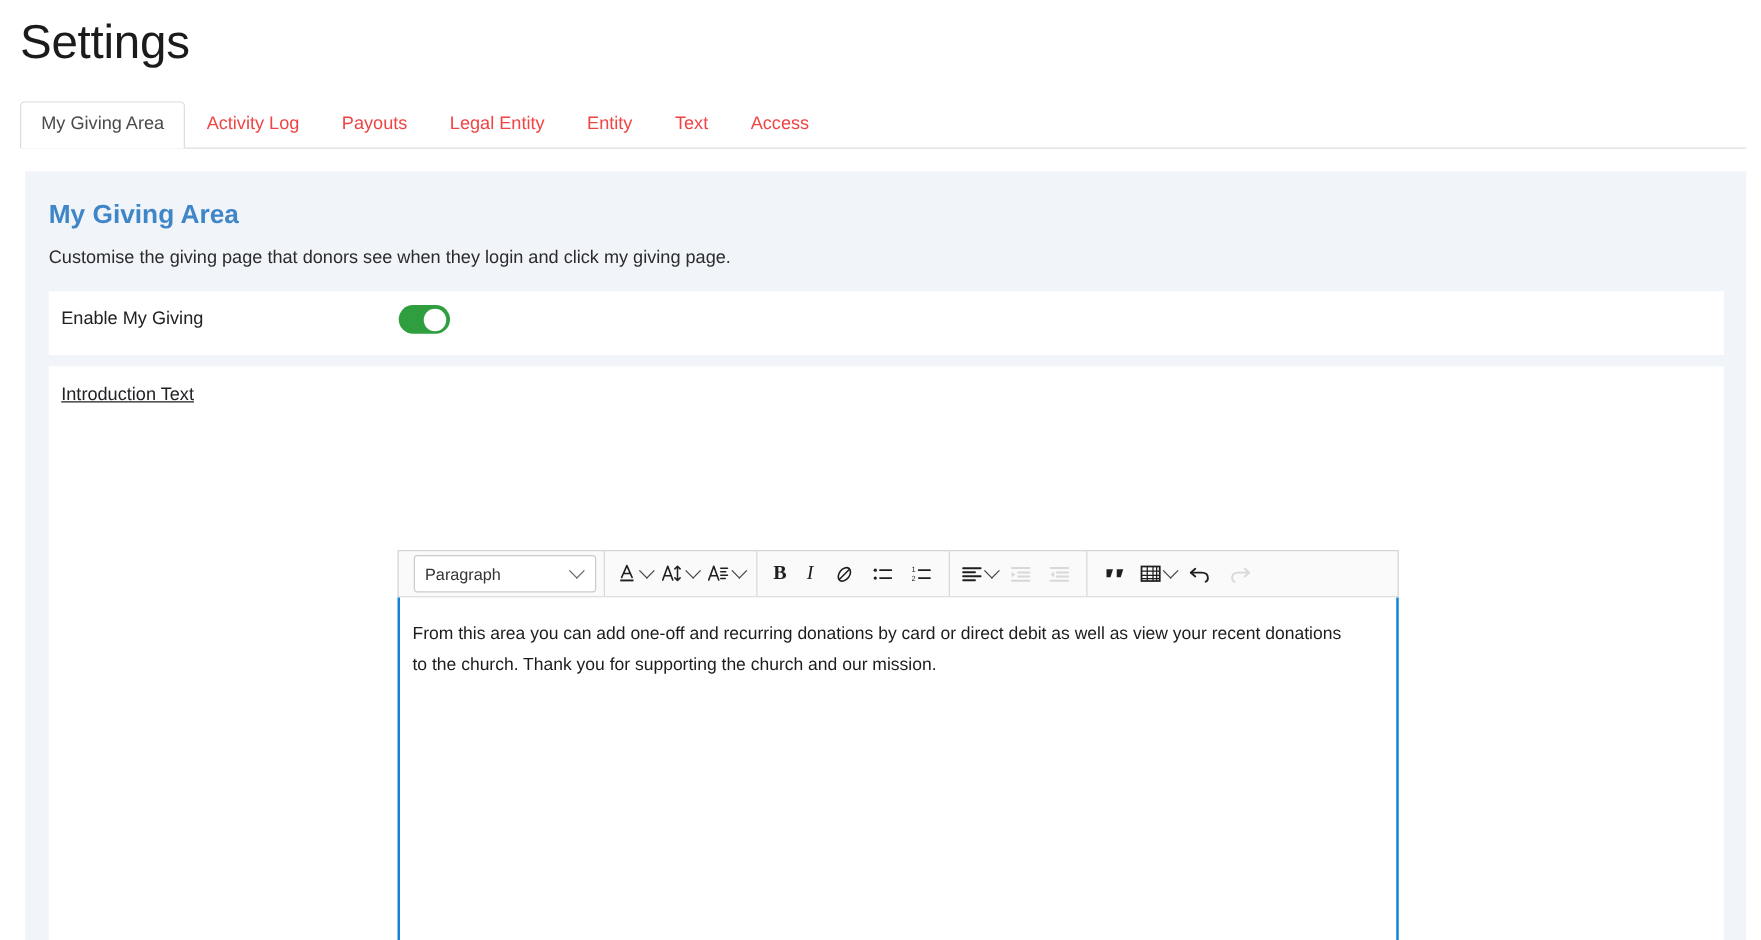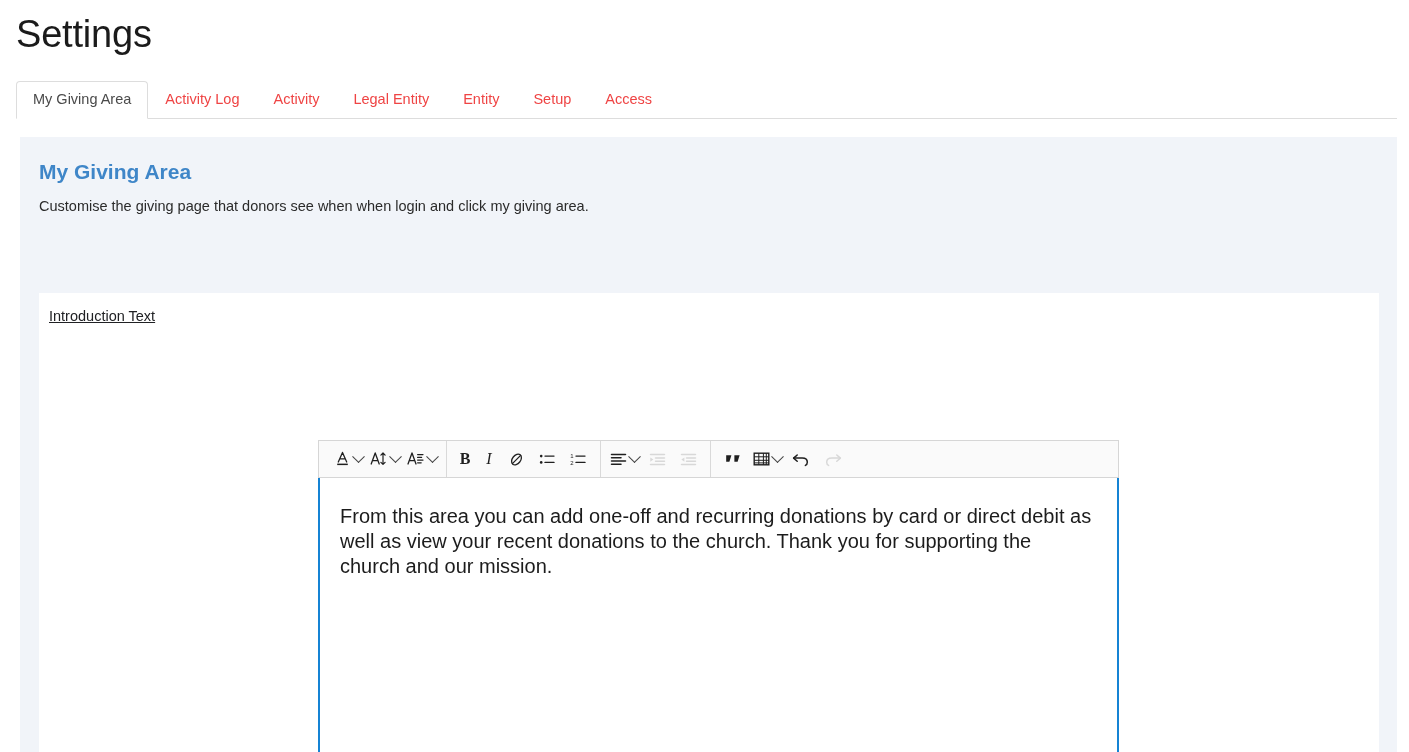--- a/index.html
+++ b/index.html
@@ -176,55 +176,67 @@
     border-color: #5f6368;
   }
   .editor-body {
     height: 299px;
     border: 2px solid #1583d4;
     border-top: none;
     background: #ffffff;
     padding: 16px 12px 0 10px;
   }
   .editor-body p {
-    margin: 10px;
-    font-size: 20px;
+    margin: 0;
+    font-size: 14px;
     line-height: 25px;
     color: #1c1c1c;
     max-width: 755px;
   }
 </style>
 </head>
 <body>
 
 <div class="page-title">Settings</div>
 
 <div class="tabbar">
   <div class="tab active">My Giving Area</div>
   <div class="tab">Activity Log</div>
-  <div class="tab">Activity</div>
+  <div class="tab">Payouts</div>
   <div class="tab">Legal Entity</div>
   <div class="tab">Entity</div>
-  <div class="tab">Setup</div>
+  <div class="tab">Text</div>
   <div class="tab">Access</div>
 </div>
 
 <div class="panel">
 
   <div class="panel-heading">My Giving Area</div>
-  <div class="panel-sub">Customise the giving page that donors see when when login and click my giving area.</div>
-
+  <div class="panel-sub">Customise the giving page that donors see when they login and click my giving page.</div>
+
+  <div class="row" id="row-enable">
+    <div class="row-label">Enable My Giving</div>
+    <div class="toggle">
+      <div class="knob"></div>
+    </div>
+  </div>
 
   <div class="row" id="row-intro">
     <div class="row-label">Introduction Text</div>
 
     <div class="editor">
 
       <div class="editor-toolbar">
 
+        <div class="tb-group">
+          <div class="para-select">
+            <span>Paragraph</span>
+            <span class="chev"></span>
+          </div>
+        </div>
 
         <div class="tb-group">
           <div class="tb-btn">
             <svg width="17" height="18" viewBox="0 0 17 18">
                 <path d="M8.5 2.5 L4.3 12 M8.5 2.5 L12.7 12 M5.8 8.8 H11.2" stroke="currentColor" stroke-width="1.3" fill="none" stroke-linecap="round"></path>
                 <rect x="3.2" y="13.6" width="10.6" height="1.5" fill="currentColor"></rect>
               </svg>
             <span class="chev"></span>
           </div>
           <div class="tb-btn">

